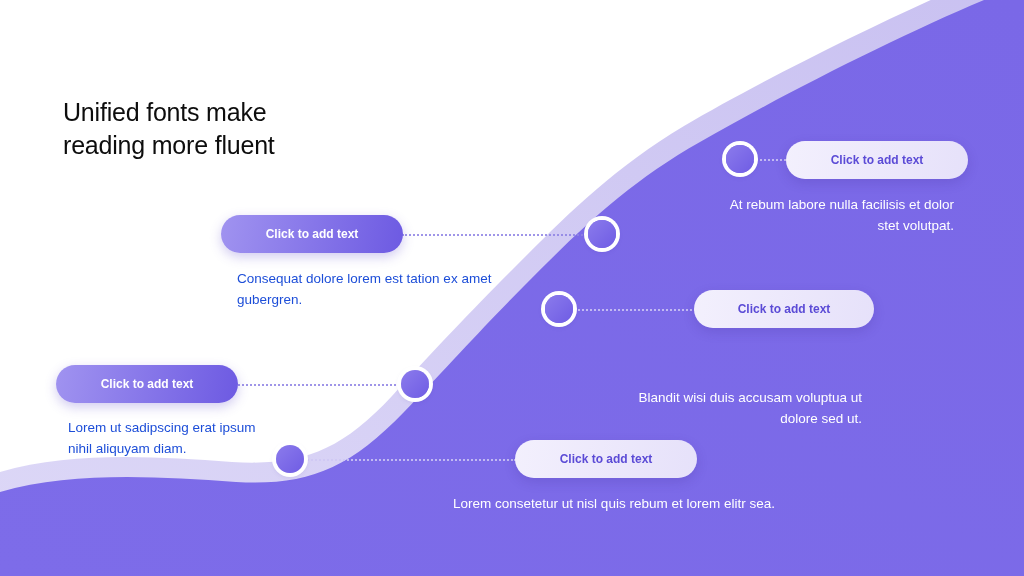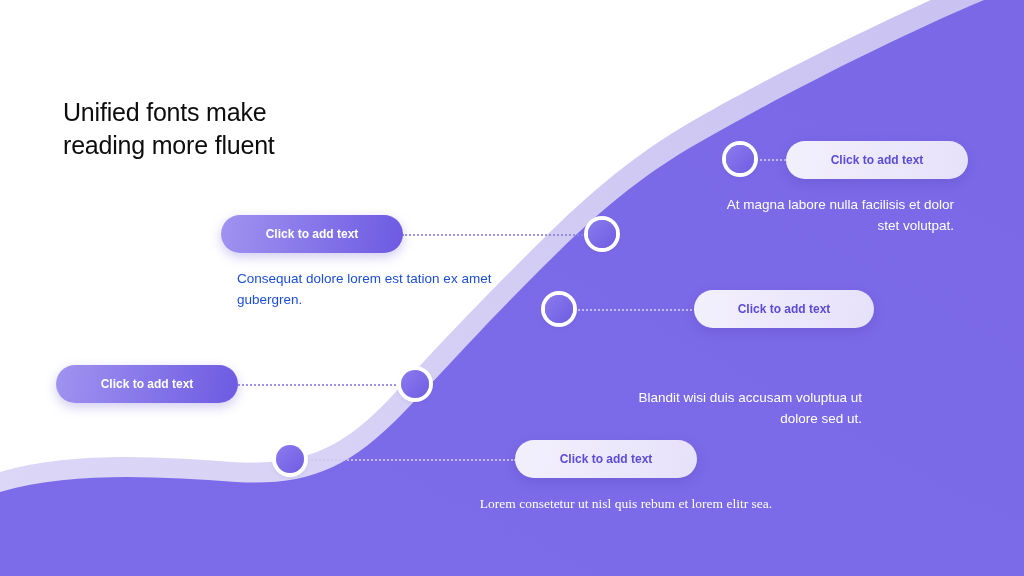--- a/index.html
+++ b/index.html
@@ -135,34 +135,35 @@
 
   <div class="node" style="left:276px; top:445px;"></div>
   <div class="node" style="left:401px; top:370px;"></div>
   <div class="node" style="left:545px; top:295px;"></div>
   <div class="node" style="left:588px; top:220px;"></div>
   <div class="node" style="left:726px; top:145px;"></div>
 
   <div class="pill dark" style="left:56px; top:365px; width:182px;">
     <span>Click to add text</span>
   </div>
+  <div class="caption dark align-left" style="left:68px; top:418px; width:200px;">Lorem ut sadipscing erat ipsum nihil aliquyam diam.</div>
 
   <div class="pill dark" style="left:221px; top:215px; width:182px;">
     <span>Click to add text</span>
   </div>
   <div class="caption dark align-left" style="left:237px; top:269px; width:256px;">Consequat dolore lorem est tation ex amet gubergren.</div>
 
   <div class="pill light" style="left:786px; top:141px; width:182px;">
     <span>Click to add text</span>
   </div>
-  <div class="caption light align-right" style="left:708px; top:195px; width:246px;">At magna labore nulla facilisis et dolor stet volutpat.</div>
+  <div class="caption light align-right" style="left:708px; top:195px; width:246px;">At rebum labore nulla facilisis et dolor stet volutpat.</div>
 
   <div class="pill light" style="left:694px; top:290px; width:180px;">
     <span>Click to add text</span>
   </div>
   <div class="caption light align-right" style="left:608px; top:344px; width:254px;margin-top:44px;">Blandit wisi duis accusam voluptua ut dolore sed ut.</div>
 
   <div class="pill light" style="left:515px; top:440px; width:182px;">
     <span>Click to add text</span>
   </div>
-  <div class="caption light align-center" style="left:356px; top:494px; width:540px;font-family:Liberation Serif, serif;">Lorem consetetur ut nisl quis rebum et lorem elitr sea.</div>
+  <div class="caption light align-center" style="left:344px; top:494px; width:540px;">Lorem consetetur ut nisl quis rebum et lorem elitr sea.</div>
 
 </div>
 
 </body></html>

